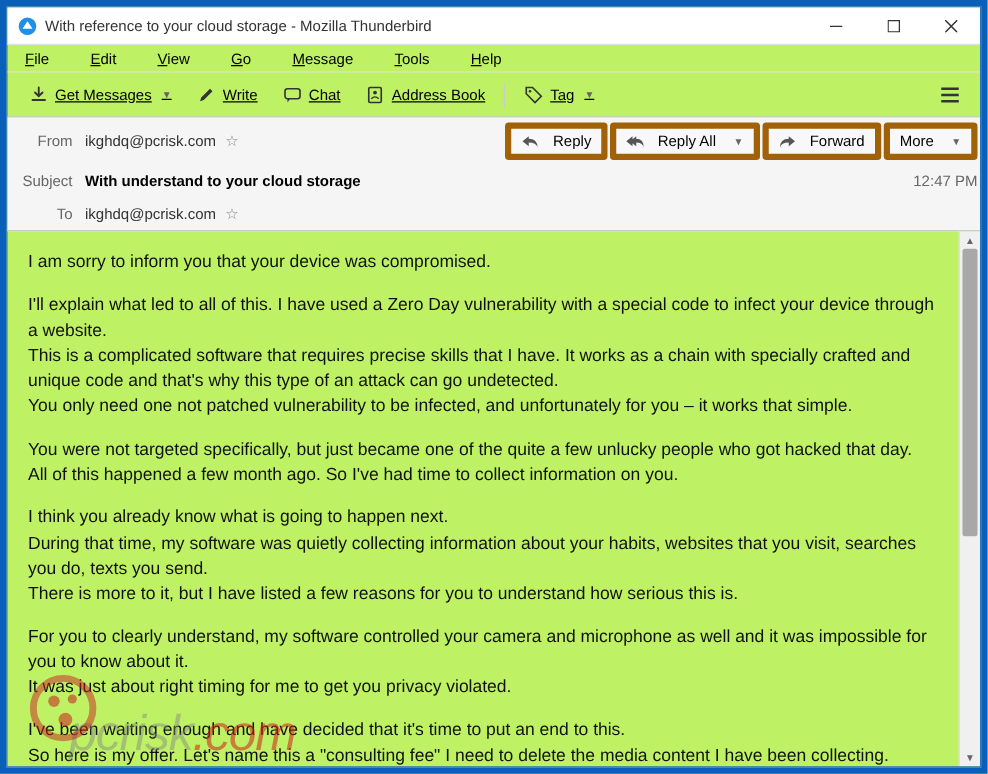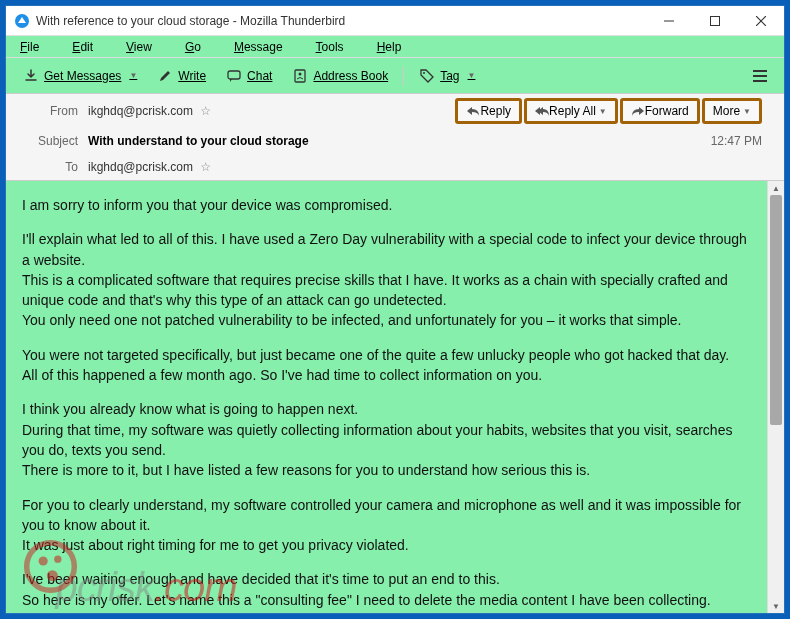--- a/index.html
+++ b/index.html
@@ -1,40 +1,40 @@
 <!DOCTYPE html>
 <html><head>
 <meta charset="utf-8">
 <style>
 * { margin: 0; padding: 0; box-sizing: border-box; font-family: "Segoe UI", Tahoma, sans-serif; }
 body { width: 790px; height: 619px; background: #0a5fb8; padding: 5px; overflow: hidden; position: relative; }
-.window { width: 780px; height: 609px; background: #86efac; border: 1px solid #2570bd; display: flex; flex-direction: column; }
+.window { width: 780px; height: 609px; background: #bef264; border: 1px solid #2570bd; display: flex; flex-direction: column; }
 .titlebar { height: 30px; background: #fff; display: flex; align-items: center; border-bottom: 1px solid #e0e0e0; }
 .titlebar-icon { width: 16px; height: 16px; margin: 0 6px 0 8px; }
 .titlebar-text { flex: 1; font-size: 12px; color: #333; }
 .win-controls { display: flex; }
 .win-btn { width: 46px; height: 30px; display: flex; align-items: center; justify-content: center; cursor: pointer; }
 .menubar { height: 22px; display: flex; align-items: center; padding: 0 8px; gap: 21px; font-size: 12px; border-bottom: 1px solid #ddd; }
 .menu-item { padding: 2px 6px; cursor: pointer; }
 .underline { text-decoration: underline; }
 .toolbar { height: 36px; display: flex; align-items: center; padding: 0 8px; gap: 2px; border-bottom: 1px solid #ccc; }
 .tool-btn { display: flex; align-items: center; padding: 4px 8px; font-size: 12px; border: 1px solid transparent; border-radius: 3px; cursor: pointer; gap: 5px; text-decoration: underline; }
 .tool-icon { width: 16px; height: 16px; display: inline-flex; align-items: center; justify-content: center; }
 .dd-arrow { font-size: 8px; color: #666; margin-left: 3px; }
 .tool-sep { width: 1px; height: 20px; background: #ccc; margin: 0 4px; }
 .spacer { flex: 1; }
 .hamburger { padding: 4px 8px; cursor: pointer; }
 .header-area { background: #f5f5f5; border-bottom: 1px solid #ccc; }
-.header-row { display: flex; align-items: center; padding: 4px 22px; font-size: 12px; min-height: 26px; }
+.header-row { display: flex; align-items: center; padding: 4px 2px; font-size: 12px; min-height: 26px; }
 .header-label { width: 50px; text-align: right; color: #666; margin-right: 10px; }
 .header-value { flex: 1; color: #333; }
 .header-value.bold { font-weight: 600; color: #000; }
 .star { color: #888; margin-left: 4px; cursor: pointer; }
 .action-btns { display: flex; gap: 2px; }
-.act-btn { display: flex; align-items: center; padding: 3px 8px; font-size: 12px; background: #f8f8f8; border: 3px solid #a16207; border-radius: 3px; cursor: pointer; gap: 0; text-align: right; }
+.act-btn { display: flex; align-items: center; padding: 3px 8px; font-size: 12px; background: #f8f8f8; border: 5px solid #a16207; border-radius: 3px; cursor: pointer; gap: 11px; text-align: right; }
 .time { color: #666; font-size: 12px; margin-left: 4px; }
 .body-wrap { flex: 1; display: flex; overflow: hidden; }
 .email-body { flex: 1; padding: 14px 16px; font-size: 14px; line-height: 1.45; color: #111; overflow-y: auto; }
 .email-body p { margin-bottom: 14px; }
 .scrollbar { width: 17px; background: #f0f0f0; position: relative; border-left: 1px solid #ddd; }
 .scroll-thumb { position: absolute; top: 14px; left: 2px; right: 2px; height: 230px; background: #a8a8a8; border-radius: 2px; }
 .scroll-arrow { position: absolute; left: 0; right: 0; height: 14px; display: flex; align-items: center; justify-content: center; font-size: 8px; color: #666; cursor: pointer; }
 .scroll-arrow.up { top: 0; }
 .scroll-arrow.down { bottom: 0; }
 .watermark { position: absolute; bottom: 5px; left: 5px; right: 5px; height: 80px; pointer-events: none; display: flex; align-items: flex-end; padding: 0 10px 4px 10px; }

